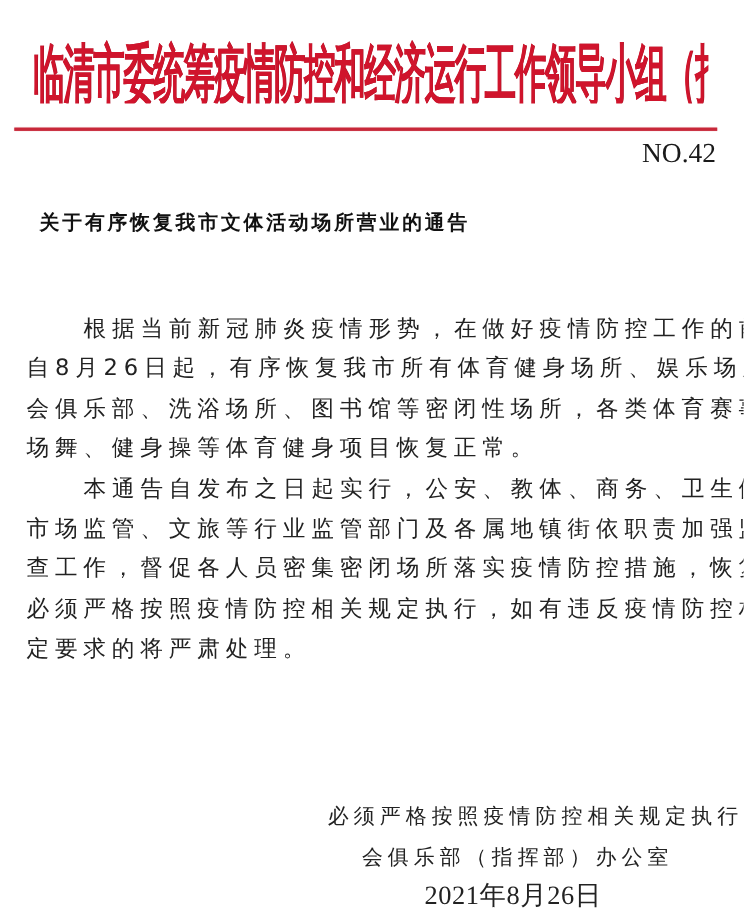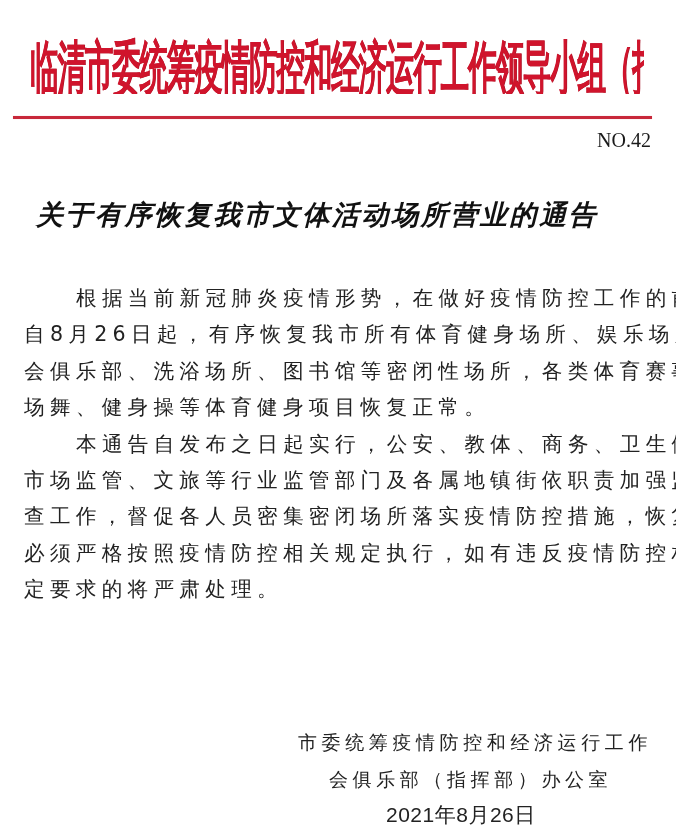--- a/index.html
+++ b/index.html
@@ -43,38 +43,37 @@
     width: 639px;
     height: 3px;
     background: #c8283a;
     box-shadow: 0 0 1px #e6a0a8;
   }
   .doc-number {
     position: absolute;
     right: 25px;
     top: 128px;
     font-family: "Liberation Serif", "DejaVu Serif", serif;
-    font-size: 20px;
+    font-size: 25px;
     line-height: 24px;
     color: #1a1a1a;
     margin-left: 39px;
   }
   .doc-title {
     position: absolute;
     left: 36px;
-    top: 196px;
+    top: 184px;
     width: 610px;
     font-family: "DejaVu Serif", "Liberation Serif", serif;
     font-weight: bold;
-    font-size: 27px;
+    font-size: 18px;
     line-height: 38px;
     letter-spacing: 2.6px;
     white-space: nowrap;
     color: #111;
-    font-style: italic;
   }
   .body-text {
     position: absolute;
     left: 24px;
     top: 280px;
     width: 630px;
     font-family: "DejaVu Sans", "Liberation Sans", sans-serif;
     font-size: 20.6px;
     line-height: 36.4px;
     letter-spacing: 5.3px;
@@ -102,22 +101,22 @@
     color: #222;
   }
   .sig-line {
     position: absolute;
     white-space: nowrap;
   }
   .sig-1 { left: 8px; top: 0; }
   .sig-2 { left: 39px; top: 37px; }
   .sig-3 {
     left: 96px; top: 73px;
-    font-family: Liberation Sans, sans-serif;
-    font-size: 21px;
+    font-family: Liberation Serif, serif;
+    font-size: 24px;
     letter-spacing: 0.5px;
   }
 </style>
 </head>
 <body>
 
 <div class="masthead">
   <span class="masthead-text">临清市委统筹疫情防控和经济运行工作领导小组（指挥部）办公室</span>
 </div>
 
@@ -137,16 +136,16 @@
   <p>
     <span class="line">本通告自发布之日起实行，公安、教体、商务、卫生健康、</span>
     <span class="line" style="margin-left:-52px">市场监管、文旅等行业监管部门及各属地镇街依职责加强监督检</span>
     <span class="line" style="margin-left:-52px">查工作，督促各人员密集密闭场所落实疫情防控措施，恢复期间，</span>
     <span class="line" style="margin-left:-52px">必须严格按照疫情防控相关规定执行，如有违反疫情防控相关规</span>
     <span class="line" style="margin-left:-52px">定要求的将严肃处理。</span>
   </p>
 </div>
 
 <div class="signature">
-  <span class="sig-line sig-1">市委统筹疫情防控和经济运行工作</span>
+  <span class="sig-line sig-1">必须严格按照疫情防控相关规定执行</span>
   <span class="sig-line sig-2">会俱乐部（指挥部）办公室</span>
   <span class="sig-line sig-3">2021年8月26日</span>
 </div>
 
 </body></html>

